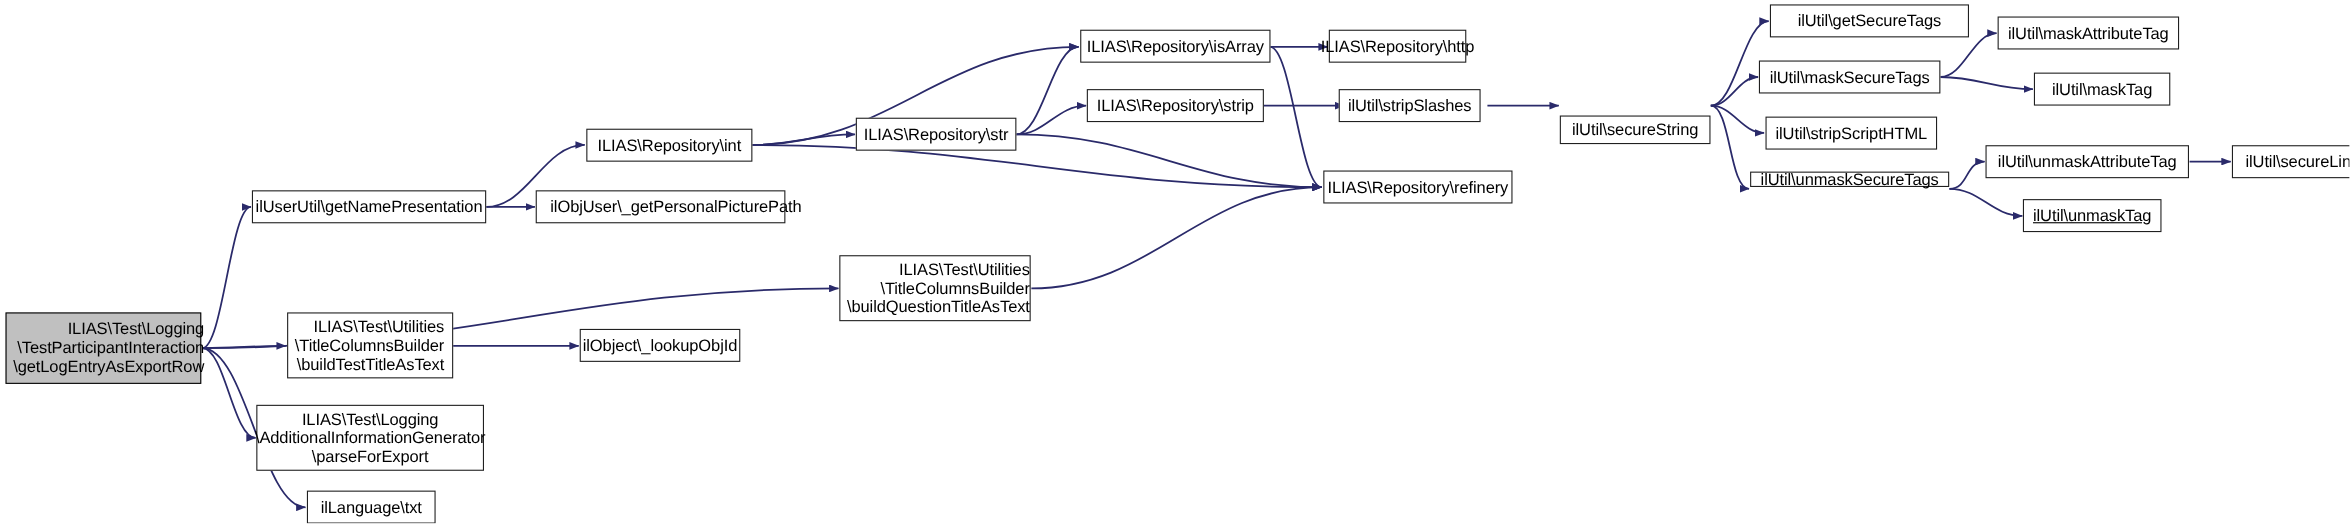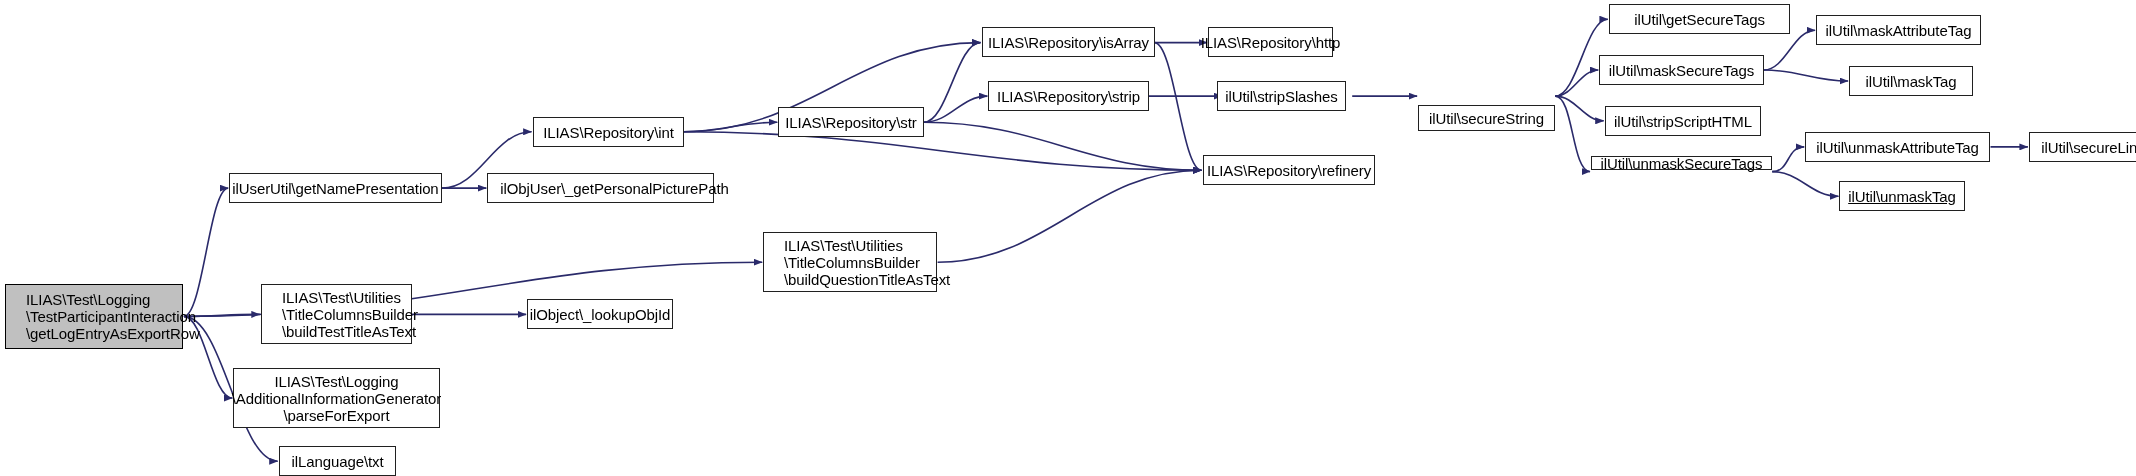--- a/index.html
+++ b/index.html
@@ -37,23 +37,23 @@
     text-align: center;
     white-space: pre;
     letter-spacing: -0.1px;
     z-index: 2;
   }
   .node.root {
     background: #c0c0c0;
     border: 1px solid #000000;
   }
   .node.multi {
-    text-align: left;
+    text-align: right;
     justify-content: flex-start;
-    padding-left: 20px;
+    padding-left: 6px;
   }
   .node.multi.centered {
     text-align: center;
     justify-content: center;
     padding-left: 0;
   }
 </style>
 </head>
 <body>
 

